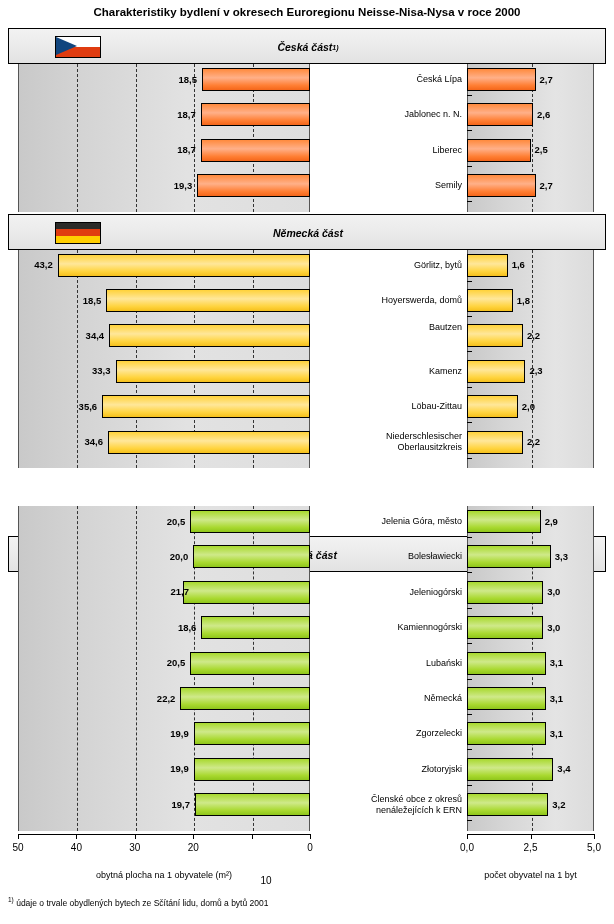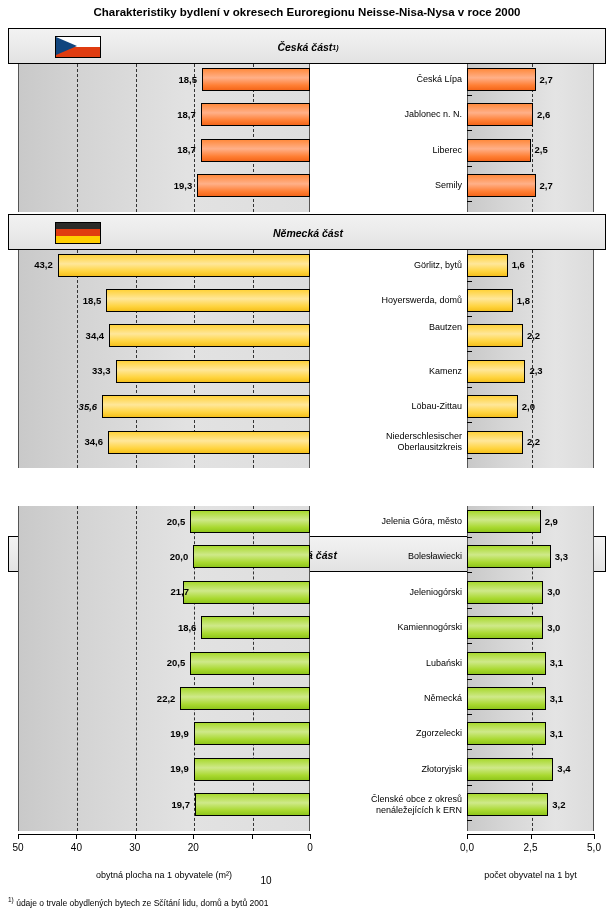--- a/index.html
+++ b/index.html
@@ -180,21 +180,21 @@
     <div class="val" style="left: 526.88px; top: 330.9px;">2,2</div>
     <div class="bar bar-de" style="left: 115.528px; top: 359.8px; width: 194.472px; height: 23px;"></div>
     <div class="val val-left" style="left: 49.528px; width: 61px; top: 366.3px;">33,3</div>
     <div class="cat" style="left: 316px; width: 146px; top: 365.8px;">
       <div>Kamenz</div>
     </div>
     <div class="tickmark" style="left: 467px; top: 386.8px; height: 0px; width: 5px; border-left: none; border-top: 1px solid rgb(0, 0, 0);"></div>
     <div class="bar bar-de" style="left: 467px; top: 359.8px; width: 58.42px; height: 23px;"></div>
     <div class="val" style="left: 529.42px; top: 366px;">2,3</div>
     <div class="bar bar-de" style="left: 102.096px; top: 395.2px; width: 207.904px; height: 23px;"></div>
-    <div class="val val-left" style="left: 36.096px; width: 61px; top: 401.7px; font-style: italic;">35,6</div>
+    <div class="val val-left" style="left: 36.096px; width: 61px; top: 401.7px;">35,6</div>
     <div class="cat" style="left: 316px; width: 146px; top: 401.2px;">
       <div>Löbau-Zittau</div>
     </div>
     <div class="tickmark" style="left: 467px; top: 422.2px; height: 0px; width: 5px; border-left: none; border-top: 1px solid rgb(0, 0, 0);"></div>
     <div class="bar bar-de" style="left: 467px; top: 395.2px; width: 50.8px; height: 23px;"></div>
     <div class="val" style="left: 521.8px; top: 401.7px;">2,0</div>
     <div class="bar bar-de" style="left: 107.936px; top: 430.6px; width: 202.064px; height: 23px;"></div>
     <div class="val val-left" style="left: 41.936px; width: 61px; top: 437.1px;">34,6</div>
     <div class="cat" style="left: 316px; width: 146px; top: 431.1px;">
       <div>Niederschlesischer</div>

